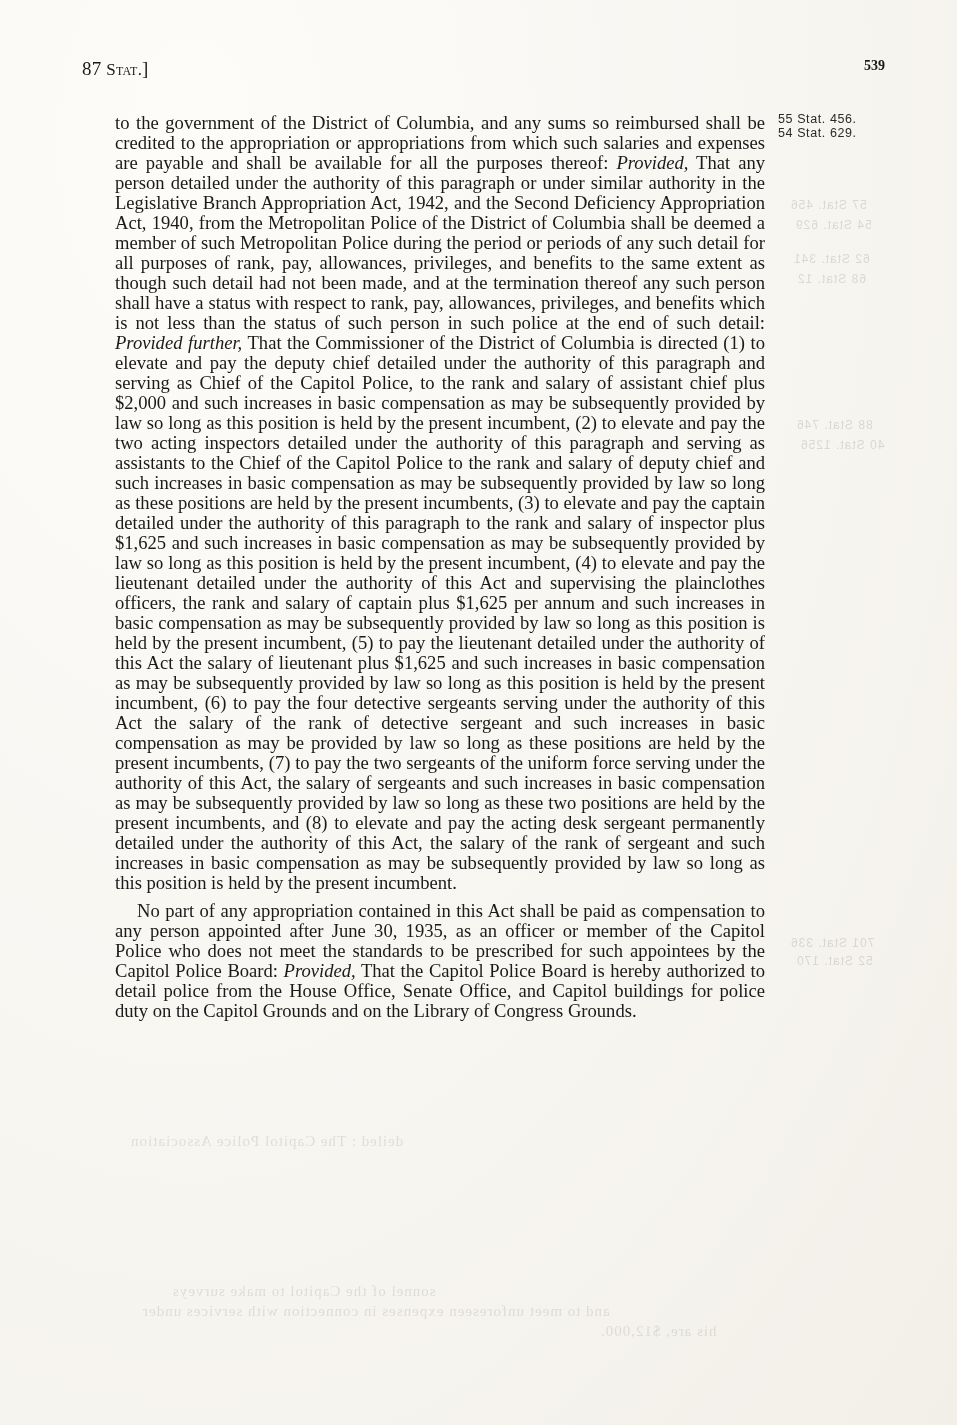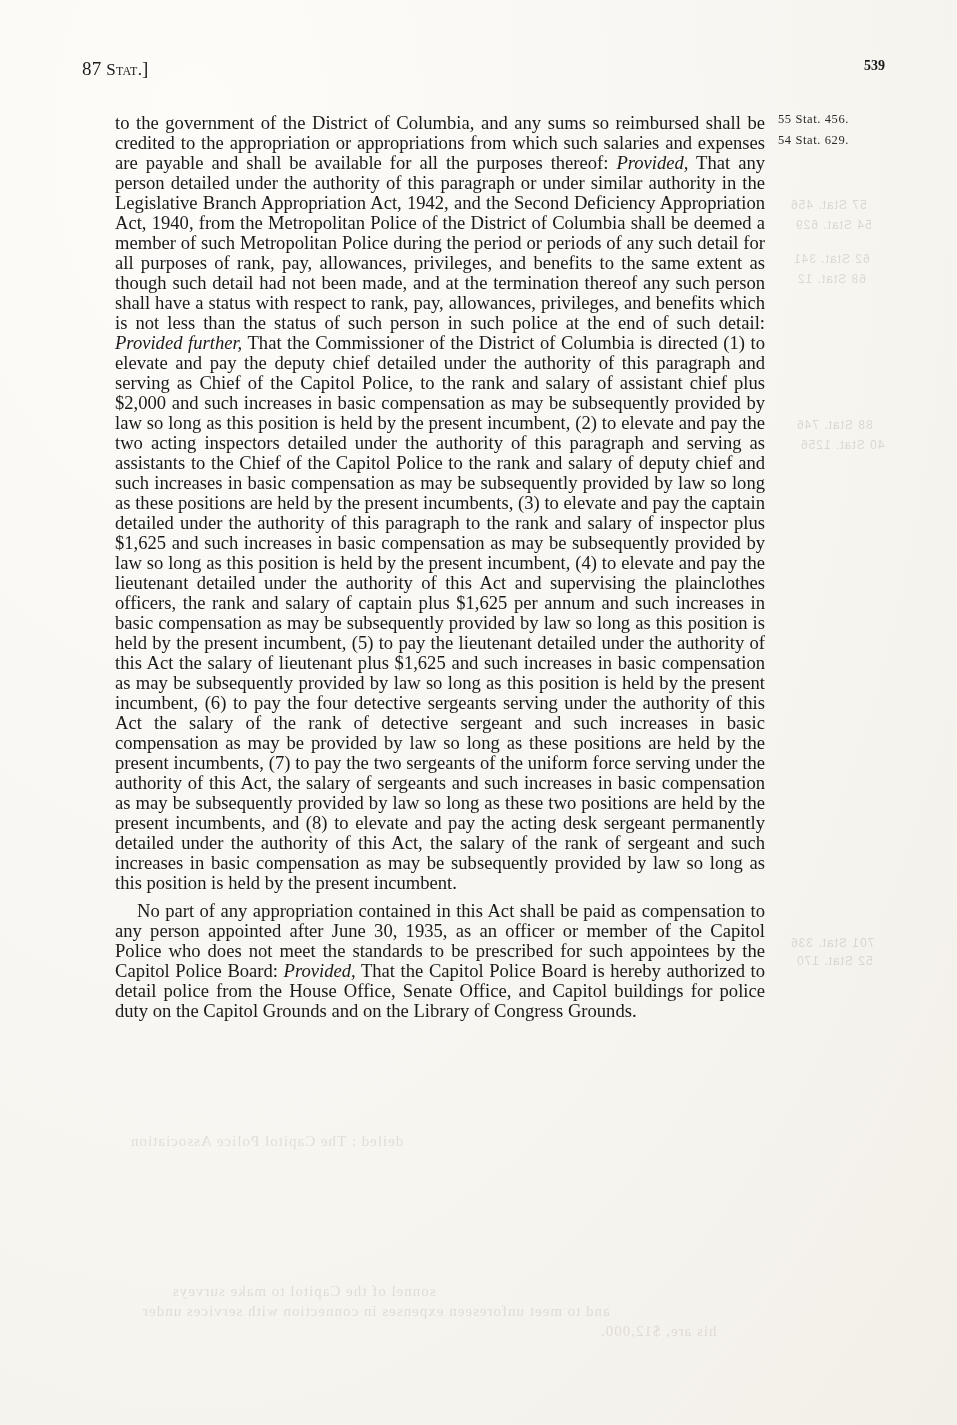--- a/index.html
+++ b/index.html
@@ -78,24 +78,23 @@
     left: 778px;
     width: 150px;
     font-family: "Liberation Sans", sans-serif;
   }
   .sidenote {
     position: absolute;
     font-size: 12.5px;
     letter-spacing: 0.6px;
     color: #2a2a2a;
     white-space: nowrap;
-    font-family: Liberation Serif, serif;
   }
   .sn1 { top: 112px; }
-  .sn2 { top: 133px; }
+  .sn2 { top: 126px; }
   
   .ghost {
     position: absolute;
     color: rgba(120, 112, 100, 0.22);
     font-family: "Liberation Sans", sans-serif;
     font-size: 12px;
     letter-spacing: 1px;
     transform: scaleX(-1);
     white-space: nowrap;
     pointer-events: none;

